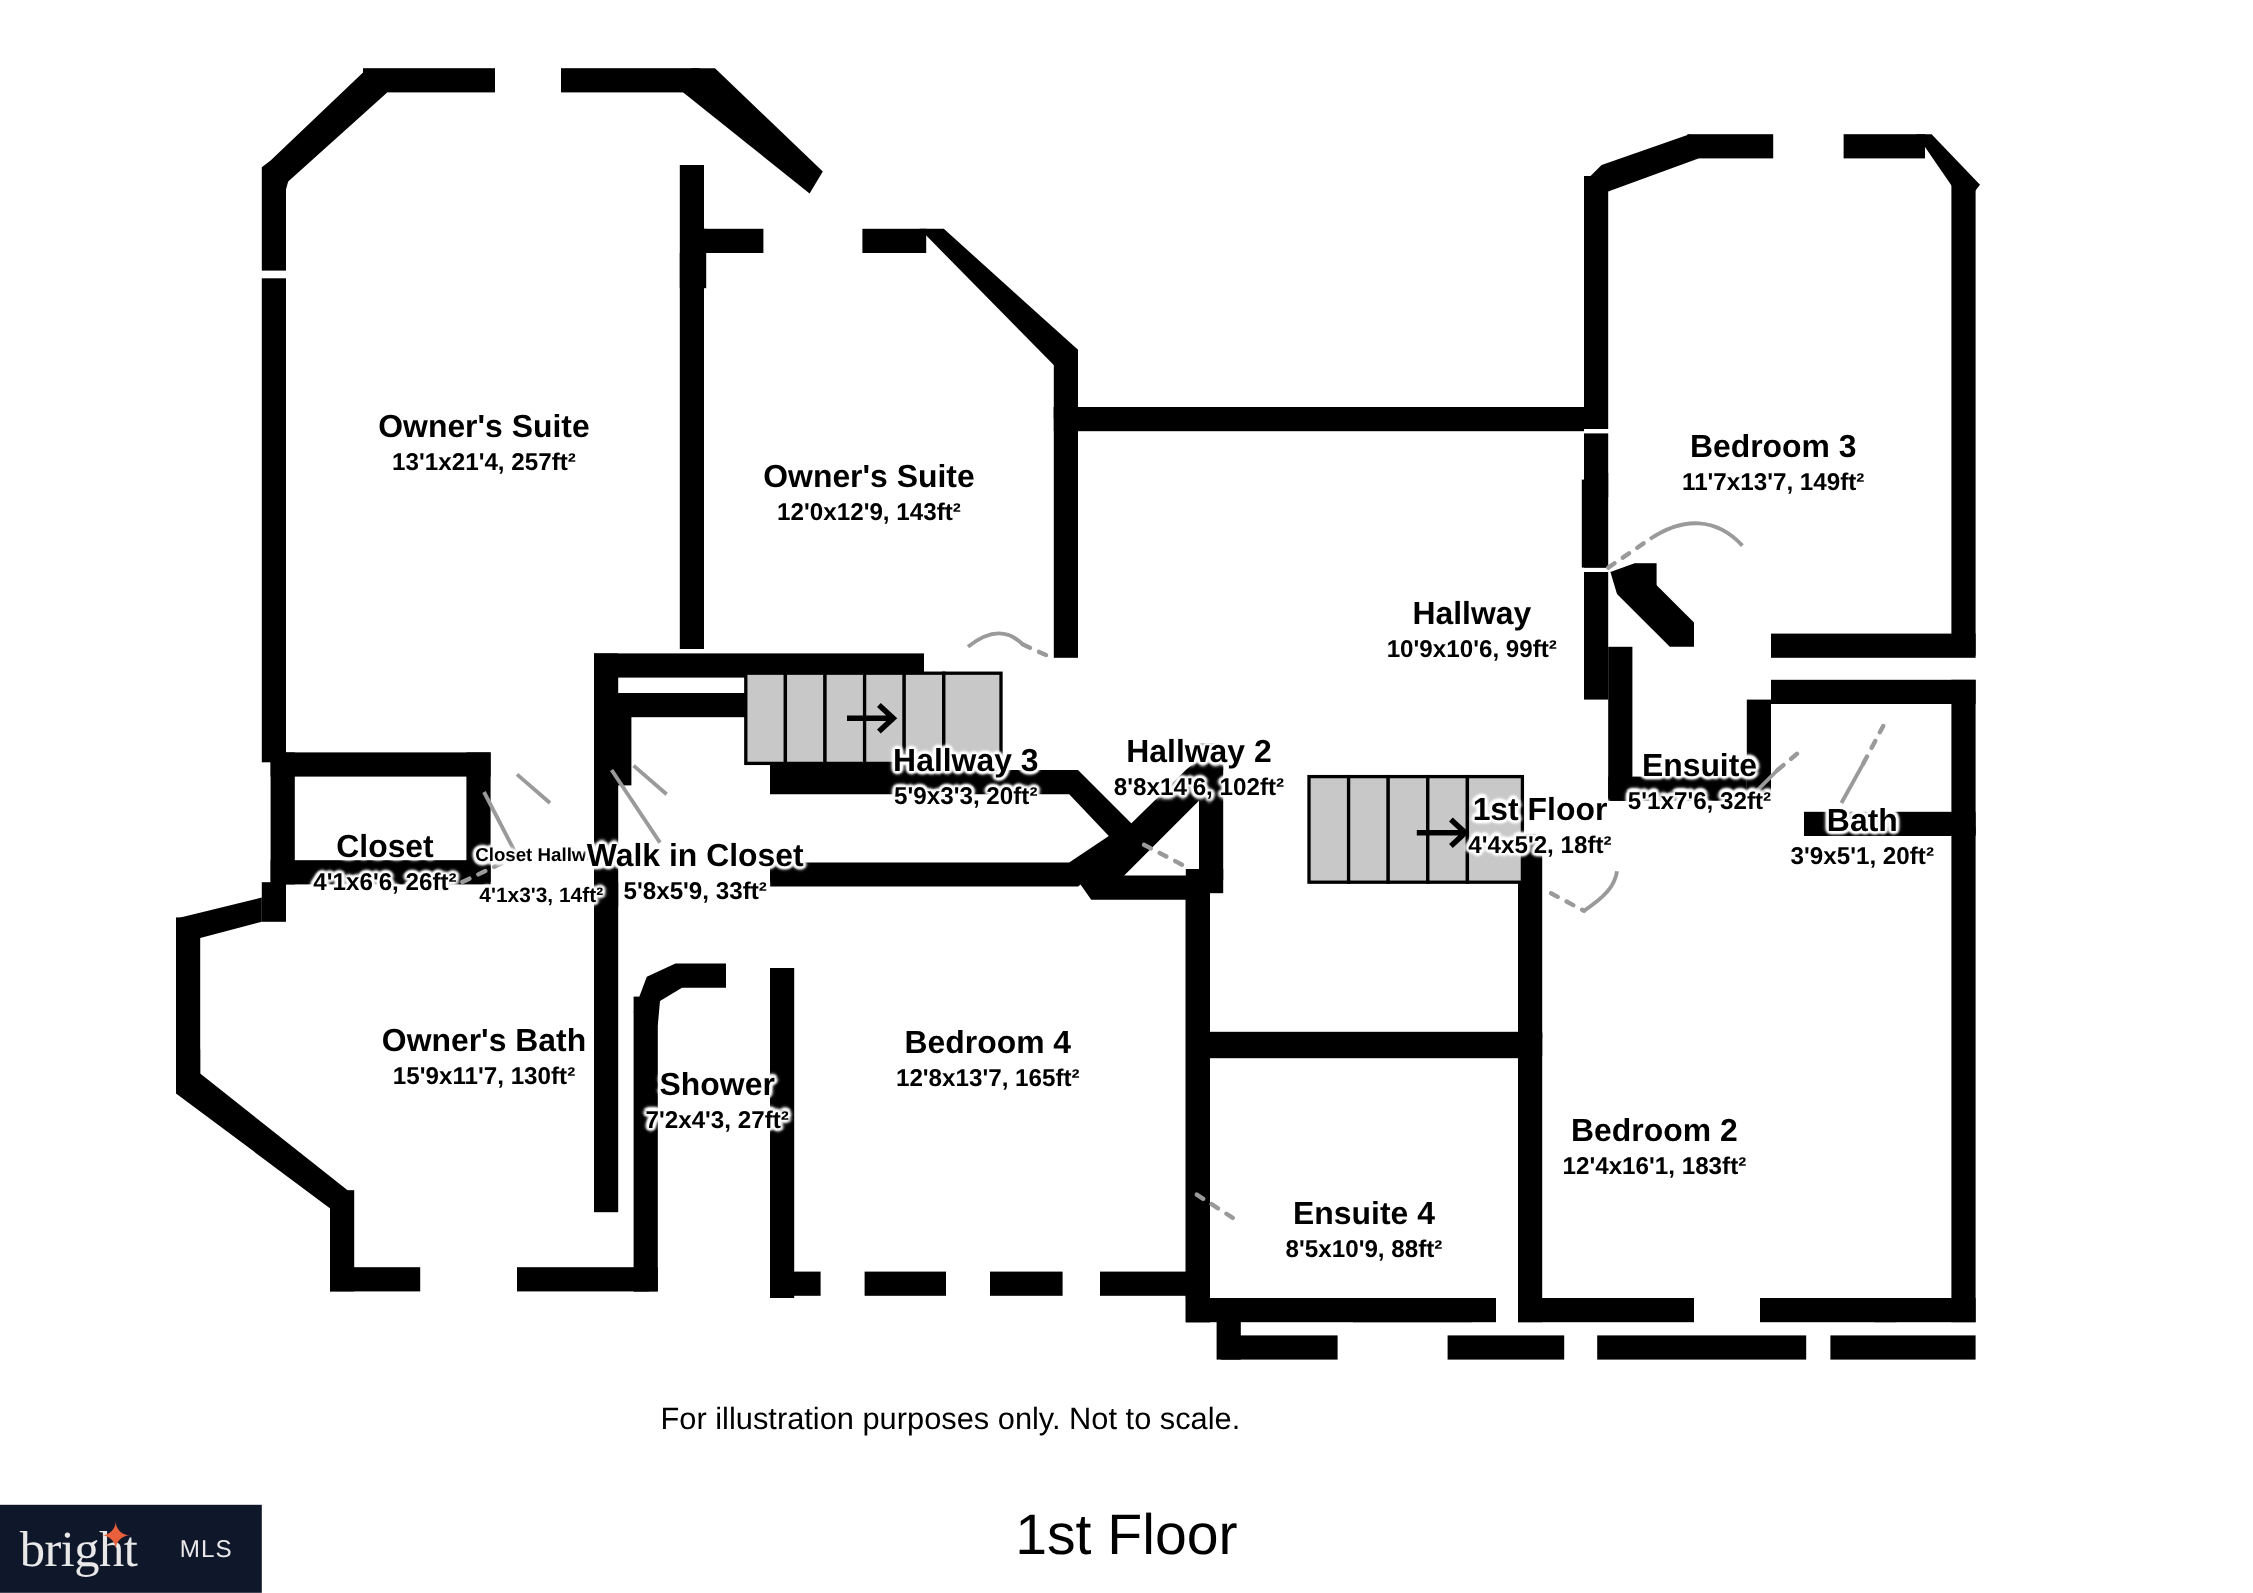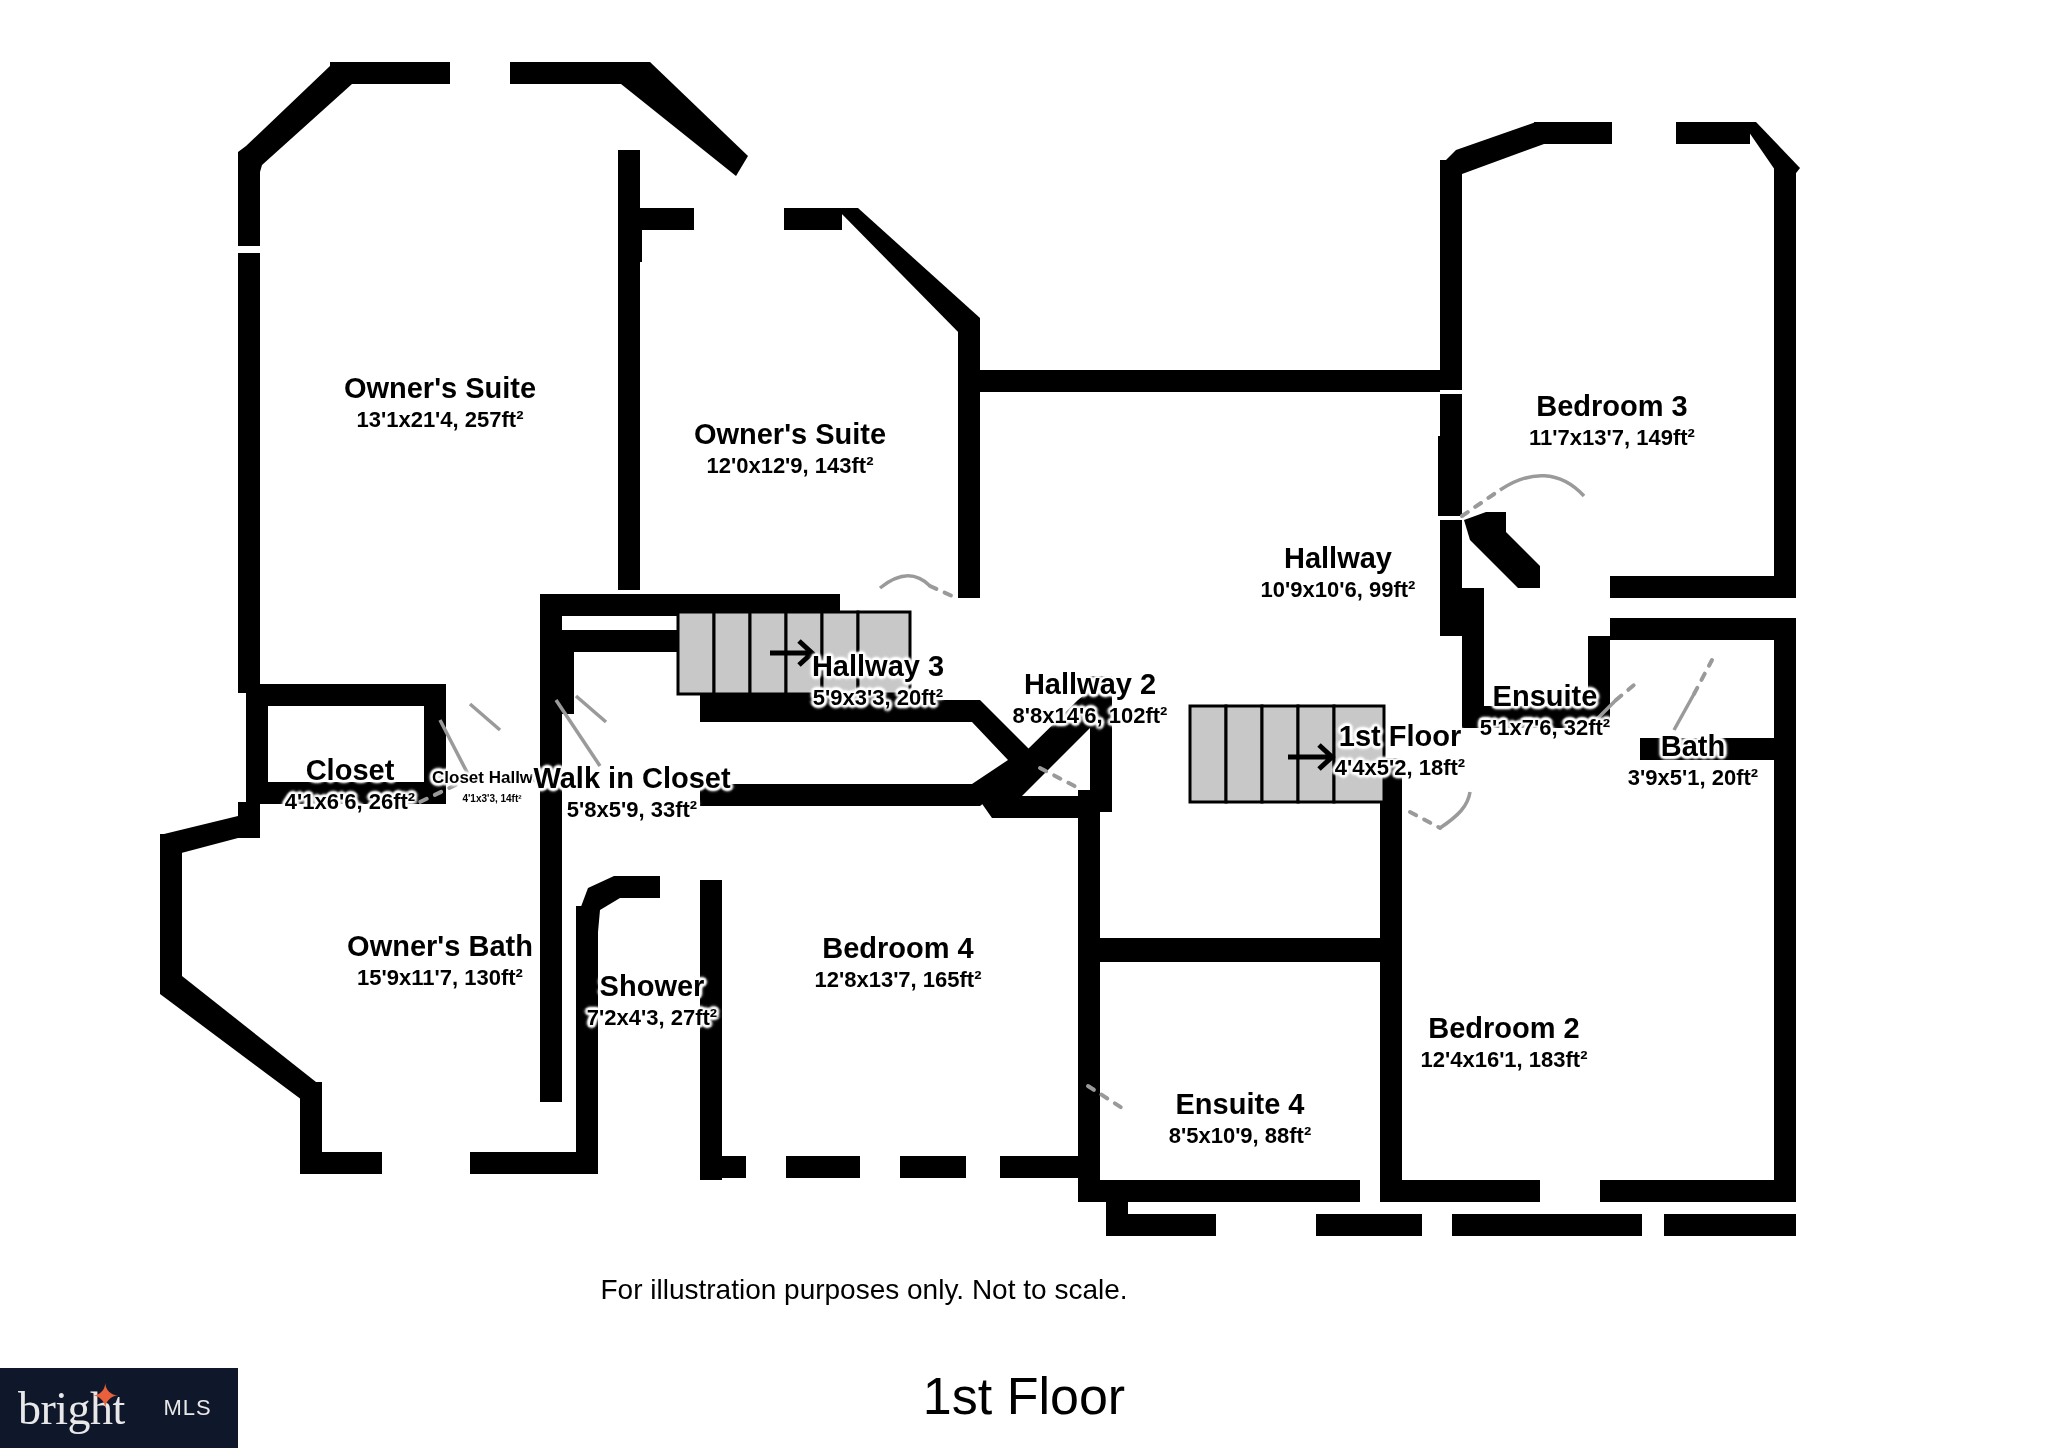--- a/index.html
+++ b/index.html
@@ -45,21 +45,21 @@
     display: block;
   }
   .room-dims {
     font-weight: bold;
     color: #000000;
     display: block;
   }
   .size-normal .room-name { font-size: 29px; }
   .size-normal .room-dims { font-size: 22px; margin-top: 4px; }
   .size-small .room-name { font-size: 17px; }
-  .size-small .room-dims { font-size: 10px; margin-top: 6px; }
+  .size-small .room-dims { font-size: 19px; margin-top: 17px; }
 
   .halo .room-name, .halo .room-dims {
     text-shadow:
       2px 0 2px #fff, -2px 0 2px #fff, 0 2px 2px #fff, 0 -2px 2px #fff,
       2px 2px 2px #fff, -2px -2px 2px #fff, 2px -2px 2px #fff, -2px 2px 2px #fff,
       3px 0 3px #fff, -3px 0 3px #fff, 0 3px 3px #fff, 0 -3px 3px #fff;
   }
 
   #disclaimer {
     position: absolute;
@@ -349,21 +349,21 @@
   <div class="room-label size-normal" style="left:1612px; top:390px;">
     <span class="room-name">Bedroom 3</span>
     <span class="room-dims">11'7x13'7, 149ft²</span>
   </div>
 
   <div class="room-label size-normal" style="left:1338px; top:542px;">
     <span class="room-name">Hallway</span>
     <span class="room-dims">10'9x10'6, 99ft²</span>
   </div>
 
-  <div class="room-label size-normal halo" style="left:878px; top:650px;">
+  <div class="room-label size-normal halo" style="left:878px; top:676px;">
     <span class="room-name">Hallway 3</span>
     <span class="room-dims">5'9x3'3, 20ft²</span>
   </div>
 
   <div class="room-label size-normal halo" style="left:1090px; top:668px;">
     <span class="room-name">Hallway 2</span>
     <span class="room-dims">8'8x14'6, 102ft²</span>
   </div>
 
   <div class="room-label size-normal halo" style="left:1545px; top:680px;">

